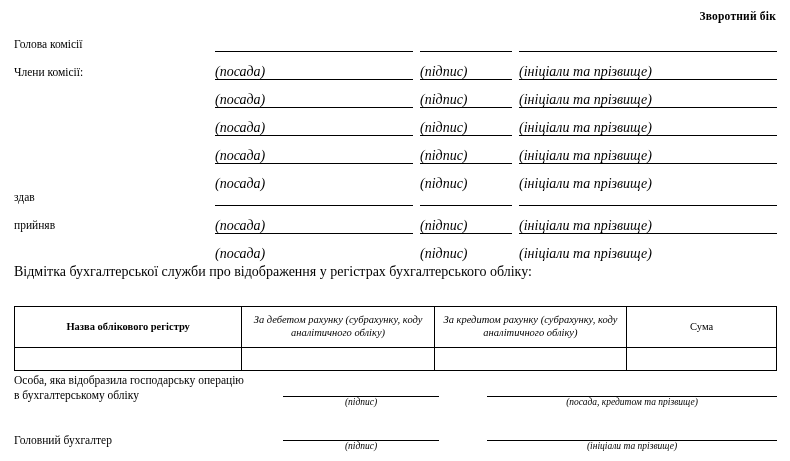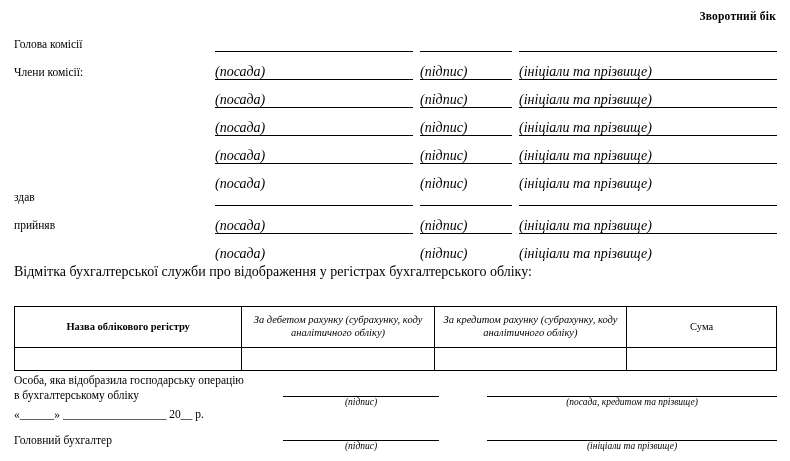--- a/index.html
+++ b/index.html
@@ -203,21 +203,20 @@
       <td class="col-a"></td>
       <td class="col-b"></td>
       <td class="col-c"></td>
       <td class="col-d"></td>
     </tr>
   </tbody>
     </table>
 
   <div class="lbl" style="left:14px; top:389px;">в бухгалтерському обліку</div>
   <div class="lbl" style="left:14px; top:374px;">Особа, яка відобразила господарську операцію</div>
-  <div class="lbl" style="left:14px; top:408px;">«______» __________________ 20__ р.</div>
 
   <div class="rule" style="left:283px; top:396px; width:156px;"></div>
   <div class="cap" style="left:283px; top:397px; width:156px;">(підпис)</div>
 
   <div class="rule" style="left:487px; top:396px; width:290px;"></div>
   <div class="cap" style="left:487px; top:397px; width:290px;">(посада, кредитом та прізвище)</div>
 
   <div class="lbl" style="left:14px; top:434px;">Головний бухгалтер</div>
 
   <div class="rule" style="left:283px; top:440px; width:156px;"></div>

